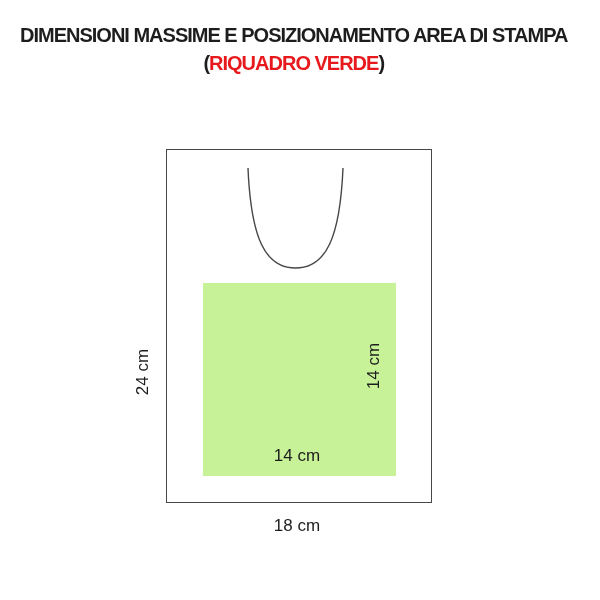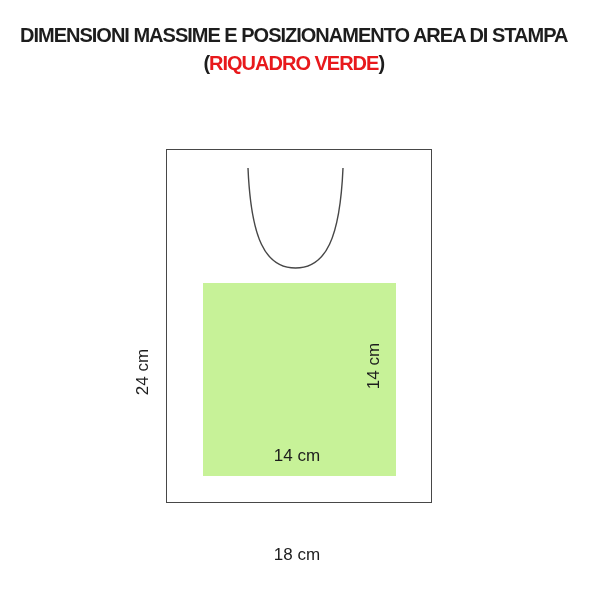--- a/index.html
+++ b/index.html
@@ -71,15 +71,15 @@
   <svg class="curve-svg" viewBox="0 0 600 600" xmlns="http://www.w3.org/2000/svg">
     <path d="M 248 168 C 251 238 265 268 295.5 268 C 326 268 340 238 343 168" fill="none" stroke-width="1.4" stroke="#474747"></path>
   </svg>
 
   <div class="dim-label vertical" style="left:143px; top:372px;">24 cm</div>
 
   <div class="dim-label vertical" style="left:374px; top:366px;">14 cm</div>
 
   <div class="dim-label" style="left:297px; top:456px;">14 cm</div>
 
-  <div class="dim-label" style="left:297px; top:526px;margin-top:29px;">18 cm</div>
+  <div class="dim-label" style="left:297px; top:526px;">18 cm</div>
 
 </div>
 
 </body></html>

